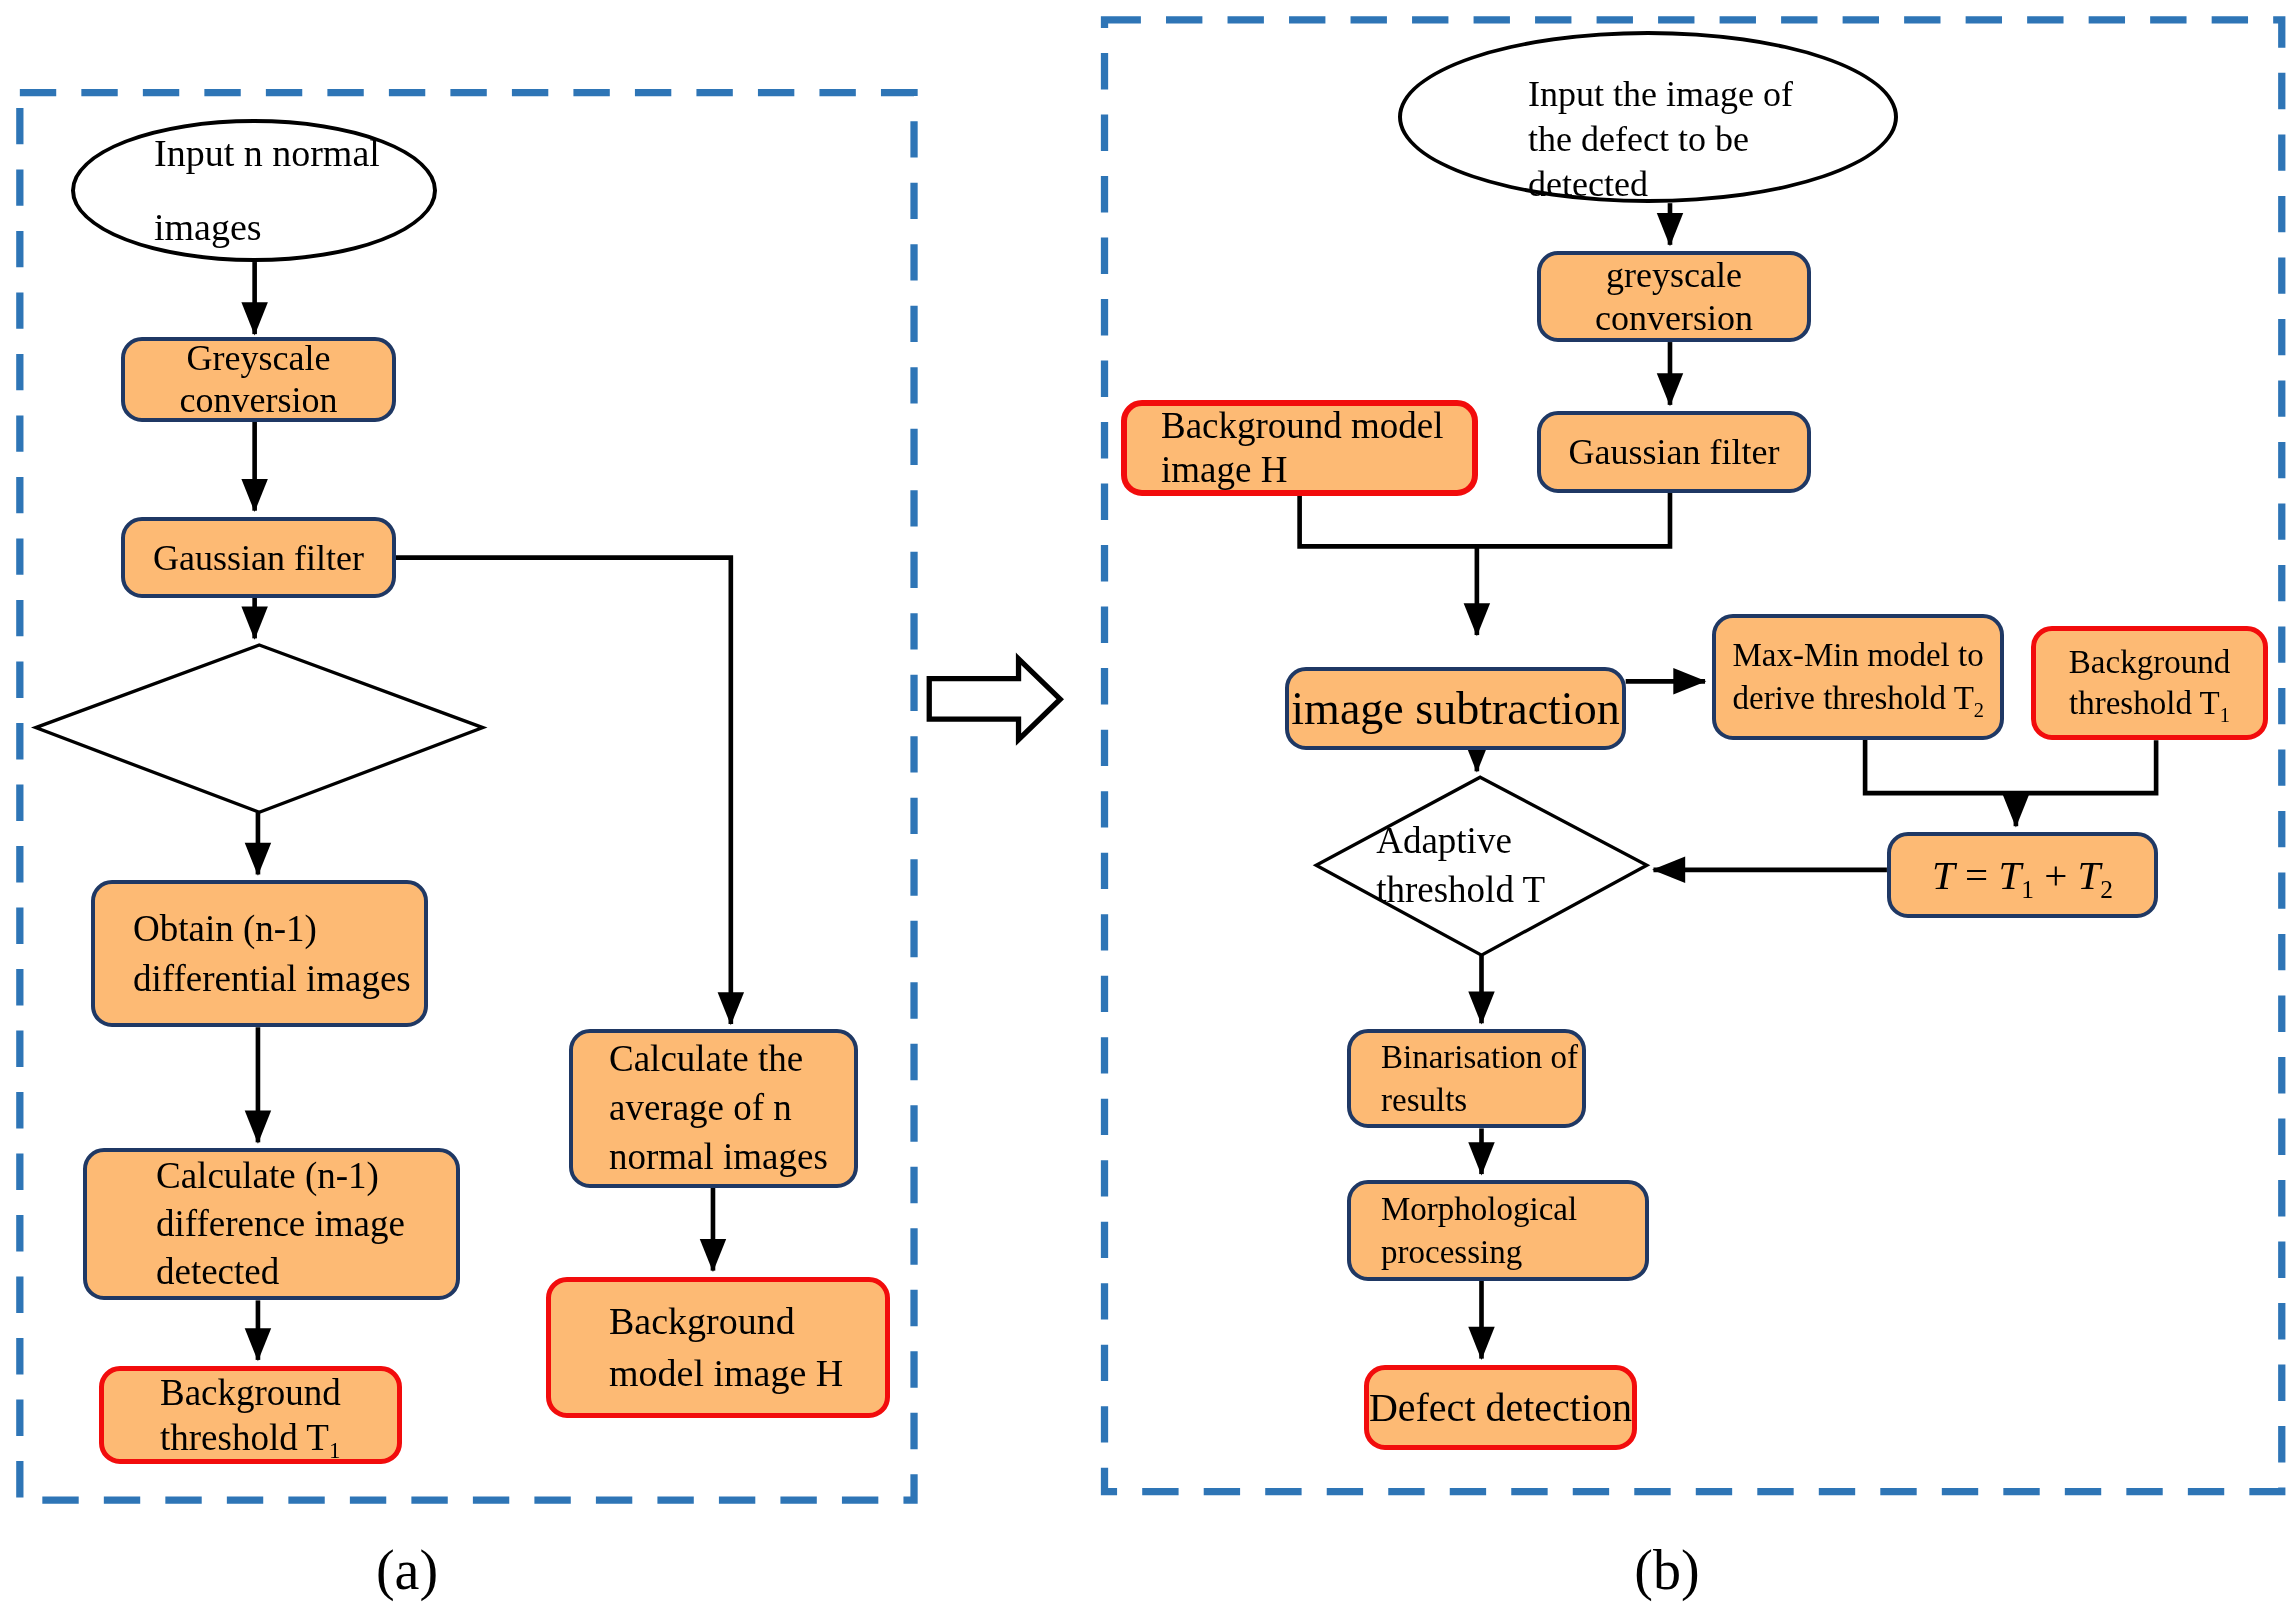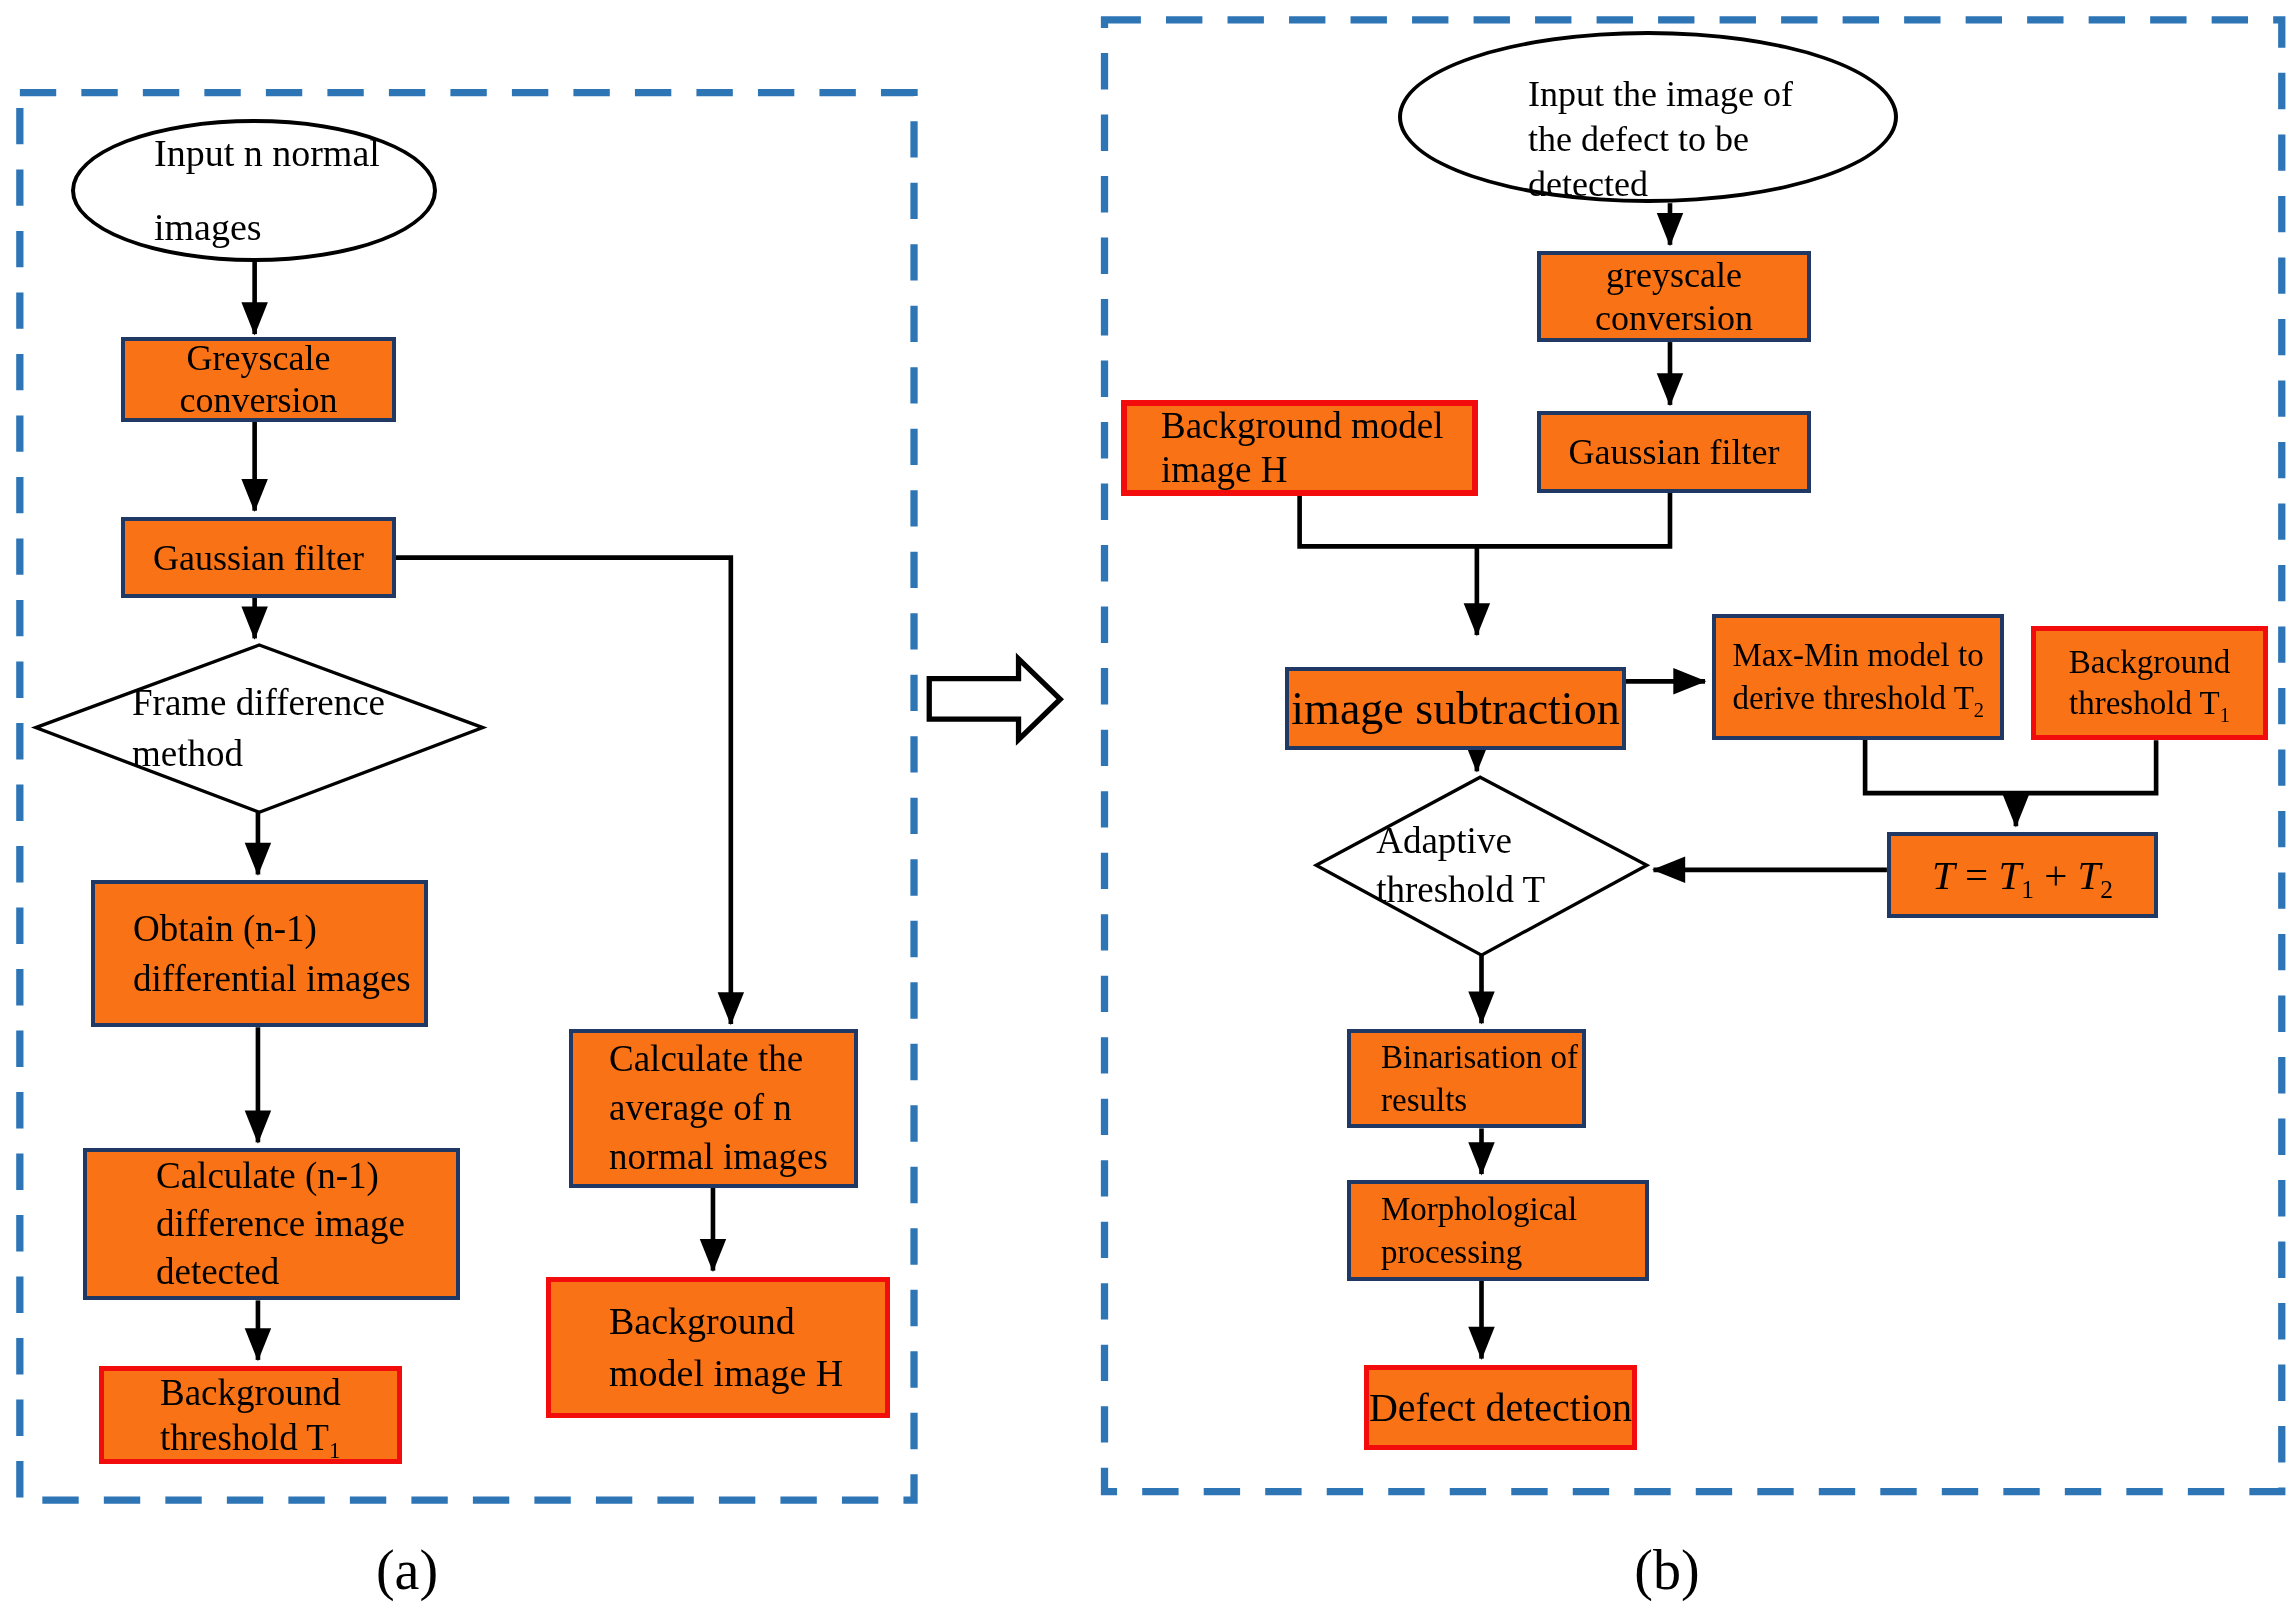--- a/index.html
+++ b/index.html
@@ -4,22 +4,22 @@
 <style>
   html,body{margin:0;padding:0;background:#ffffff;}
   body{width:2295px;height:1616px;overflow:hidden;
        font-family:"Liberation Serif","DejaVu Serif",serif;color:#000;}
   #stage{position:relative;width:2295px;height:1616px;background:#fff;}
   #wires{position:absolute;left:0;top:0;width:2295px;height:1616px;}
   .flow{stroke:#000;stroke-width:7;fill:none;}
   .dash{fill:none;stroke:#2e75b6;stroke-width:11;stroke-dasharray:55 38;}
   .diamond{fill:#fff;stroke:#000;stroke-width:5;}
   .bigarrow{fill:#fff;stroke:#000;stroke-width:8;stroke-linejoin:miter;}
-  .node{position:absolute;box-sizing:border-box;background:#f97316;
-        display:flex;flex-direction:column;justify-content:center;}
+  .node{position:absolute;box-sizing:border-box;background:#fdba74;
+        display:flex;flex-direction:column;justify-content:center;border-radius:21px;}
   .blue{border:4.6px solid #1f3864;}
   .red{border:5.3px solid #f20c0c;}
   .ellipse{border:4.6px solid #000;border-radius:50%;background:#fff;}
   .txt{position:absolute;display:flex;flex-direction:column;justify-content:center;}
   .ln{display:block;white-space:nowrap;}
   .ctr{text-align:center;align-items:center;}
   .lft{align-items:flex-start;text-align:left;}
   sub{font-size:62%;line-height:0;}
   .eq i{font-style:italic;}
   .caption{position:absolute;width:212px;text-align:center;font-size:56px;}
@@ -103,24 +103,20 @@
 
   <div class="node blue ctr" id="a-grey">
     <span class="ln">Greyscale</span>
     <span class="ln">conversion</span>
   </div>
 
   <div class="node blue ctr" id="a-gauss">
     <span class="ln">Gaussian filter</span>
   </div>
 
-  <div class="txt lft" id="a-diam-txt">
-    <span class="ln">Frame difference</span>
-    <span class="ln">method</span>
-  </div>
 
   <div class="node blue lft" id="a-obtain">
     <span class="ln">Obtain (n-1)</span>
     <span class="ln">differential images</span>
   </div>
 
   <div class="node blue lft" id="a-calcdiff">
     <span class="ln">Calculate (n-1)</span>
     <span class="ln">difference image</span>
     <span class="ln">detected</span>

